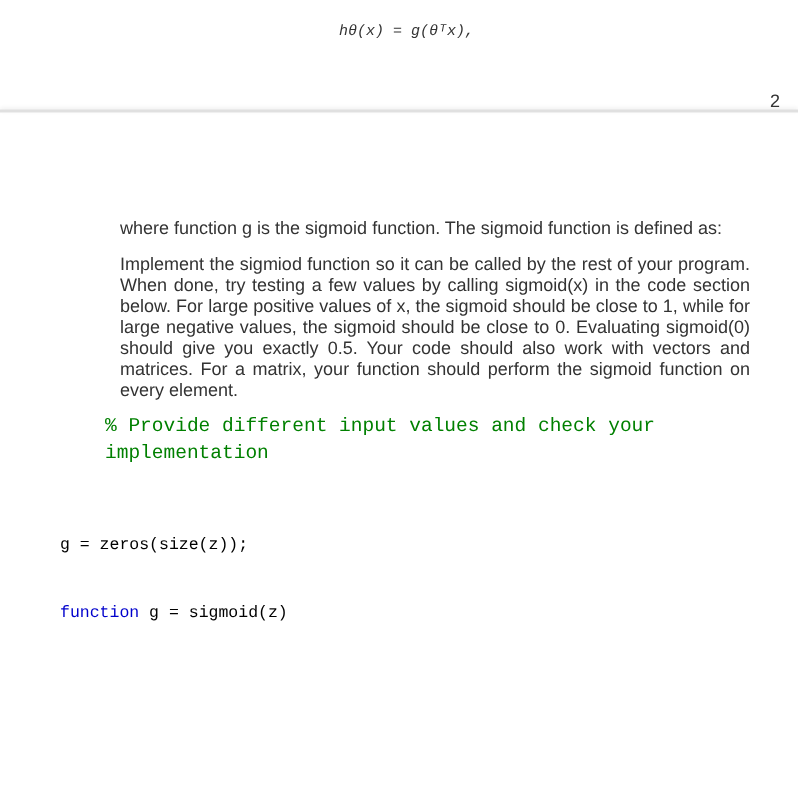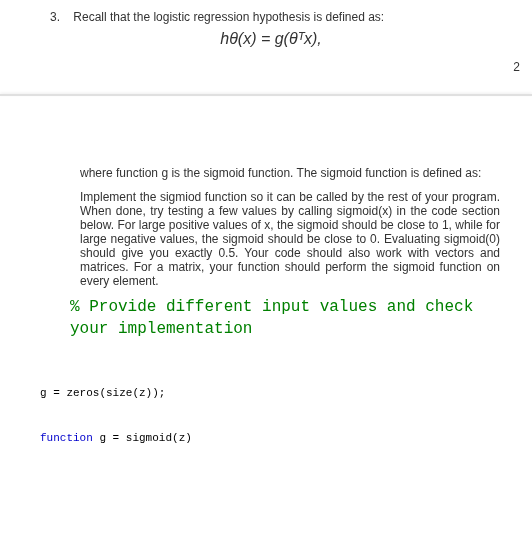--- a/index.html
+++ b/index.html
@@ -30,68 +30,64 @@
     width: 20px;
     vertical-align: top;
   }
   .q-body {
     display: inline-block;
     width: 420px;
     vertical-align: top;
     text-align: justify;
   }
   .formula {
-    font-family: Liberation Sans, sans-serif;
+    font-family: Liberation Mono, monospace;
     text-align: center;
     margin: 6px auto 6px auto;
     font-style: italic;
-    font-size: 16px;
+    font-size: 10px;
   }
   .page-num {
     position: absolute;
     right: 12px;
     top: 60px;
     font-size: 12px;
   }
   .indented {
     margin-left: 40px;
     margin-top: 40px;
   }
   .indented .q-body {
     width: 420px;
   }
   .comment-block {
     margin-left: 30px;
     margin-top: 8px;
     font-family: 'Courier New', monospace;
-    font-size: 16px;
+    font-size: 13px;
     color: #008000;
     line-height: 1.4;
   }
   .code-block {
     margin-top: 16px;
     margin-left: 0px;
     font-family: 'Courier New', monospace;
     font-size: 11px;
     line-height: 1.35;
     white-space: pre;
     color: #000;
   }
   .code-block .kw { color: #0000cc; }
   .code-line { display: block; }
 </style>
 </head>
 <body>
 
 <div class="page">
 
-  <div class="question-item">
-    <span class="q-num">3.</span>
-    <span class="q-body">Recall that the logistic regression hypothesis is defined as:</span>
-  </div>
 
   <div class="formula">
     <span>hθ(x) = g(θᵀx),</span>
   </div>
 
   <div class="page-num">2</div>
 
 </div>
 
 <div class="section-break"></div>

